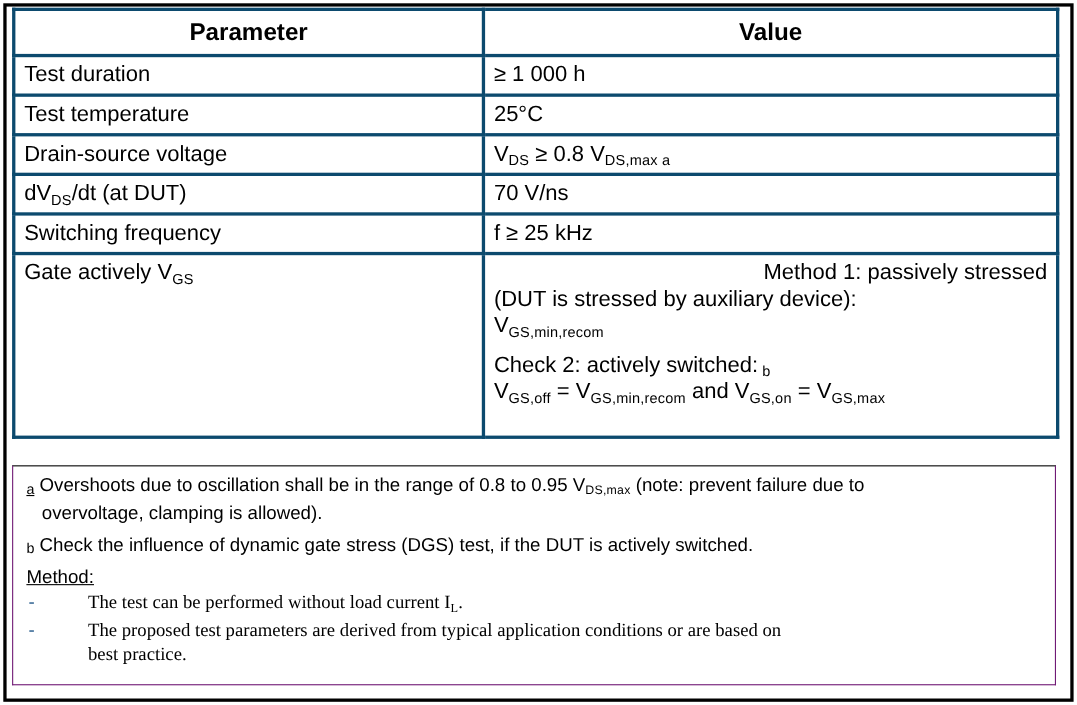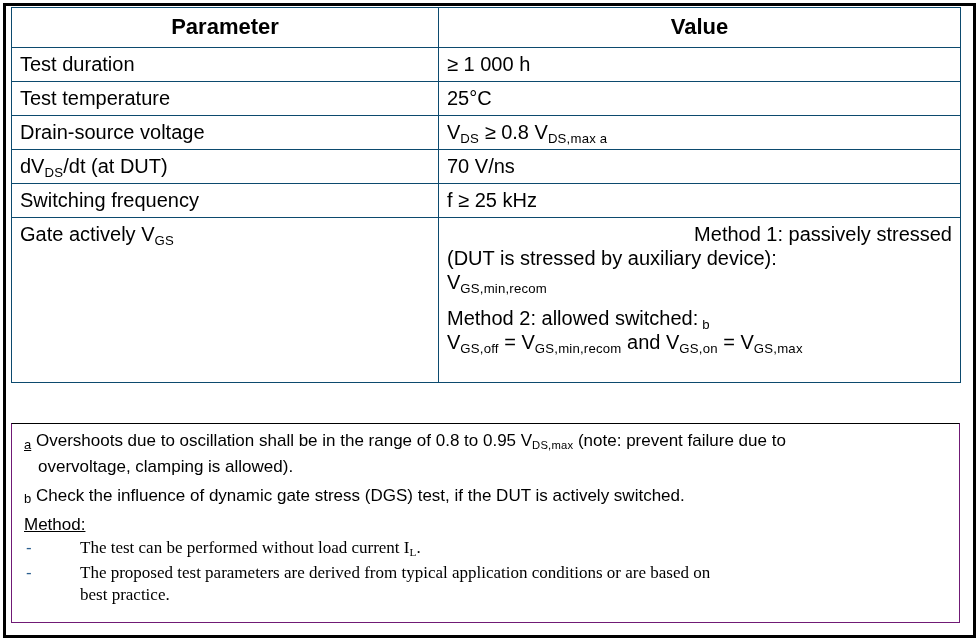--- a/index.html
+++ b/index.html
@@ -36,21 +36,21 @@
     width: 949px;
     box-sizing: border-box;
   }
   table.param-table {
     border-collapse: collapse;
     width: 949px;
     table-layout: fixed;
     background: #ffffff;
   }
   table.param-table td, table.param-table th {
-    border: 1px solid #0c4a6e;
+    border: 3px solid #0c4a6e;
     vertical-align: top;
     padding: 4px 8px 5px 8px;
     font-size: 20px;
     line-height: 1.2;
     font-weight: normal;
     text-align: left;
   }
   table.param-table th {
     text-align: center;
     font-weight: bold;
@@ -172,21 +172,21 @@
           <td>Switching frequency</td>
           <td>f ≥ 25 kHz</td>
         </tr>
         <tr>
           <td style="height:155px;"><span>Gate actively V</span><span class="sub">GS</span></td>
           <td class="gate-cell">
             <p class="m-line1">Method 1: passively stressed</p>
             <p class="m-line2">(DUT is stressed by auxiliary device):</p>
             <p class="m-sym"><span>V</span><span class="sub">GS,min,recom</span></p>
             <div class="m-gap"></div>
-            <p class="m2-line"><span>Method 2: allowed switched:</span><span class="sub">&nbsp;</span><span class="sub">b</span></p>
+            <p class="m2-line"><span>Check 2: actively switched:</span><span class="sub">&nbsp;</span><span class="sub">b</span></p>
             <p class="m2-sym"><span>V</span><span class="sub">GS,off</span><span> = V</span><span class="sub">GS,min,recom</span><span> and V</span><span class="sub">GS,on</span><span> = V</span><span class="sub">GS,max</span></p>
           </td>
         </tr>
       </tbody>
     </table>
   </div>
 
   <div class="notes">
     <p class="note-line"><span class="note-marker">a</span><span> Overshoots due to oscillation shall be in the range of 0.8 to 0.95 V</span><span class="sub">DS,max</span><span> (note: prevent failure due to</span></p>
     <p class="note-line">

